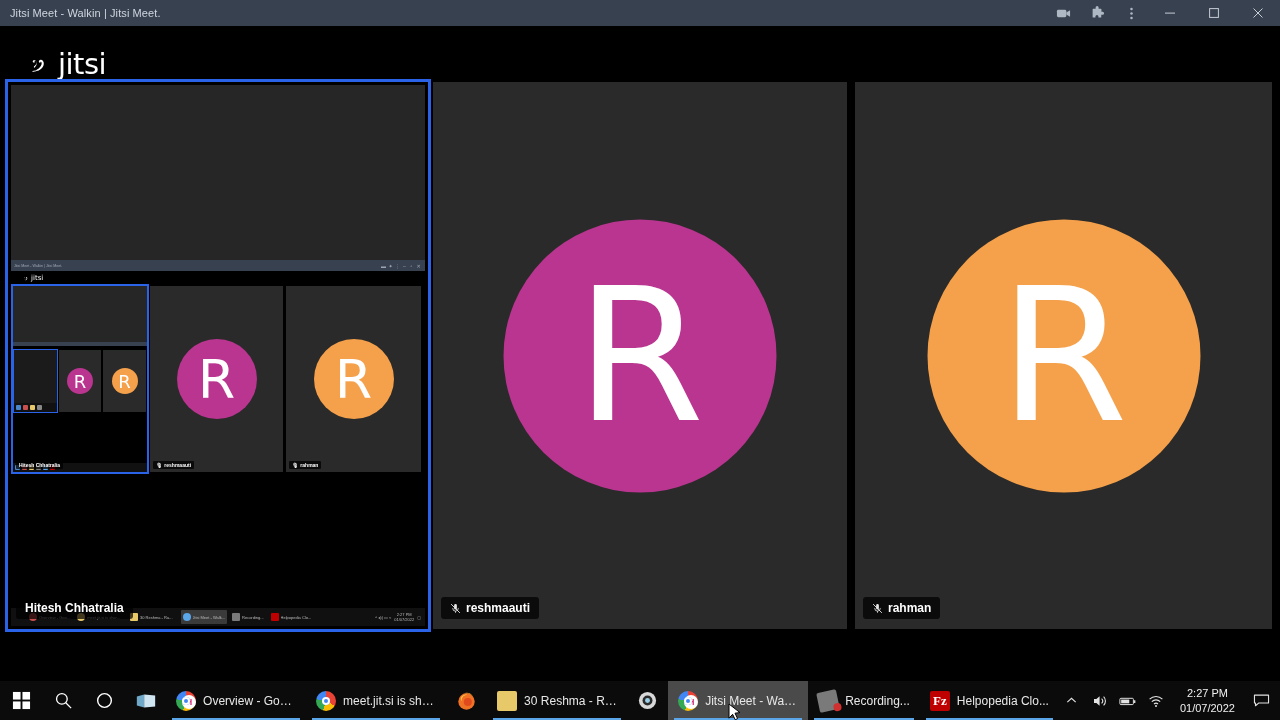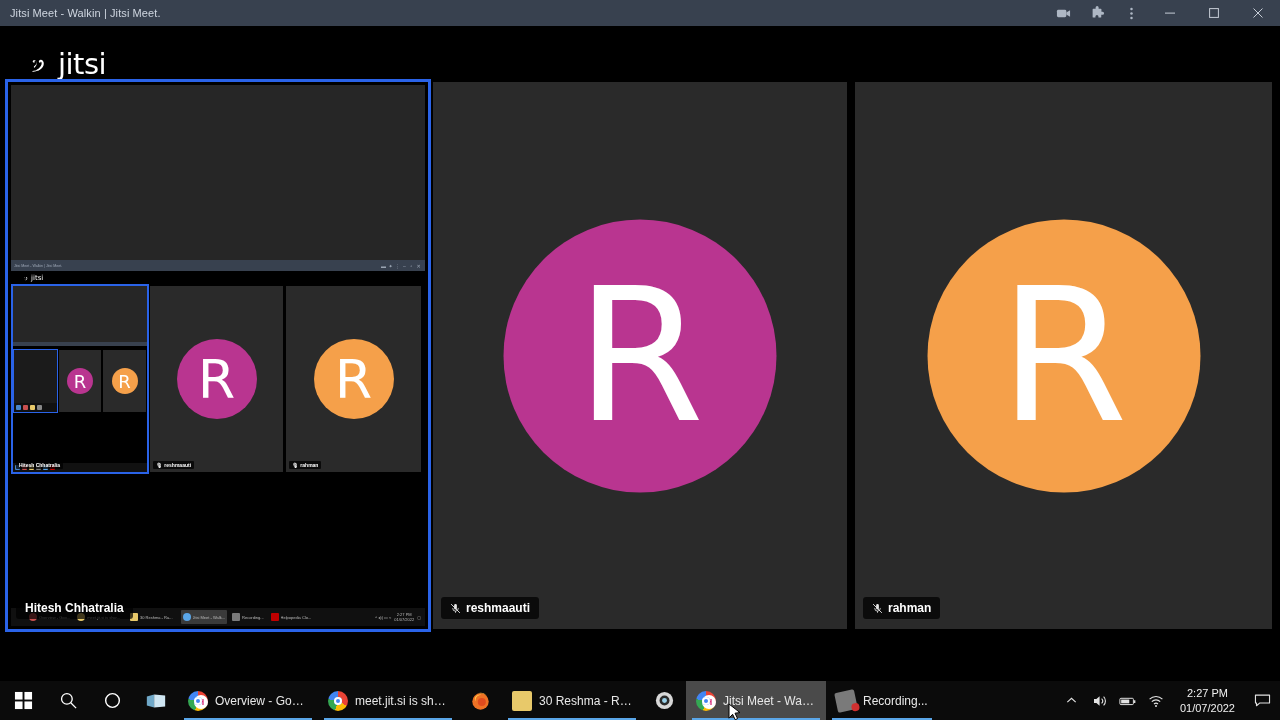--- a/index.html
+++ b/index.html
@@ -458,20 +458,25 @@
     <span class="tlabel">Jitsi Meet - Walk...</span>
     <span class="underline"></span>
   </div>
 
   <div class="tb-task">
     <span class="ico ico-rec"></span>
     <span class="tlabel">Recording...</span>
     <span class="underline"></span>
   </div>
 
+  <div class="tb-task">
+    <span class="ico ico-fz">Fz</span>
+    <span class="tlabel">Helpopedia Clo...</span>
+    <span class="underline"></span>
+  </div>
 
   <div class="tb-spacer"></div>
 
   <div class="tray">
     <div class="tray-ic">
       <svg width="13" height="13" viewBox="0 0 14 14">
           <path d="M2.5 8.8L7 4.6l4.5 4.2" stroke="#e2e2e2" stroke-width="1.2" fill="none"></path>
         </svg>
     </div>
     <div class="tray-ic">

